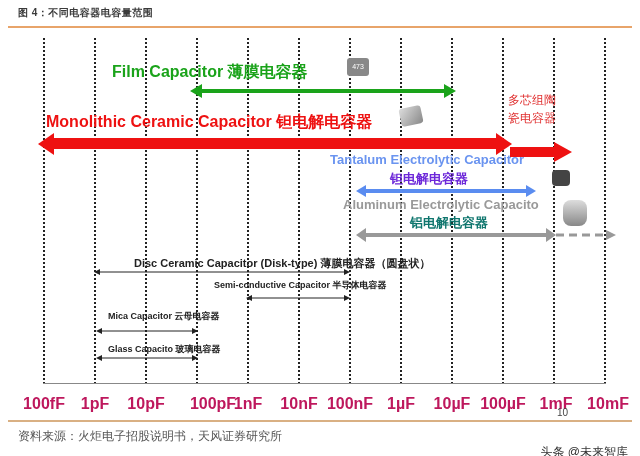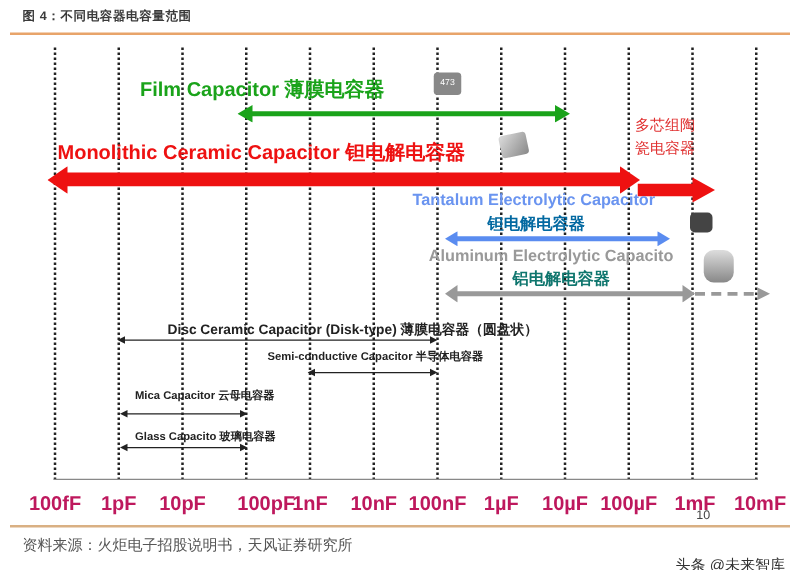--- a/index.html
+++ b/index.html
@@ -69,21 +69,21 @@
   <div class="chip" style="left:400px;top:107px;width:22px;height:18px;background:linear-gradient(135deg,#ddd,#888);transform:rotate(-12deg)"></div>
 
   <div class="lbl" style="left:508px;top:92px;font-size:12px;font-weight:normal;color:#e03030">多芯组陶</div>
   <div class="lbl" style="left:508px;top:110px;font-size:12px;font-weight:normal;color:#e03030">瓷电容器</div>
   <svg class="arrow" style="left:510px;top:142px" width="62" height="20">
     <rect x="0" y="5" width="46" height="10" fill="#ee1111"></rect>
     <polygon points="62,10 44,0 44,20" fill="#ee1111"></polygon>
   </svg>
 
   <div class="lbl" style="left:330px;top:152px;font-size:13px;color:#6a94f0">Tantalum Electrolytic Capacitor</div>
-  <div class="lbl" style="left:390px;top:170px;font-size:13px;color:#0369a1">钽电解电容器</div>
+  <div class="lbl" style="left:390px;top:170px;font-size:13px;color:#6d28d9">钽电解电容器</div>
   <svg class="arrow" style="left:356px;top:185px" width="180" height="12">
     <line x1="8" y1="6" x2="172" y2="6" stroke="#5a8cf0" stroke-width="4"></line>
     <polygon points="0,6 10,0 10,12" fill="#5a8cf0"></polygon>
     <polygon points="180,6 170,0 170,12" fill="#5a8cf0"></polygon>
   </svg>
   <div class="chip" style="left:552px;top:170px;width:18px;height:16px;background:#444;border-radius:4px"></div>
 
   <div class="lbl" style="left:343px;top:197px;font-size:13px;color:#999">Aluminum Electrolytic Capacito</div>
   <div class="lbl" style="left:410px;top:214px;font-size:13px;color:#0f766e">铝电解电容器</div>
   <svg class="arrow" style="left:356px;top:228px" width="260" height="14">

